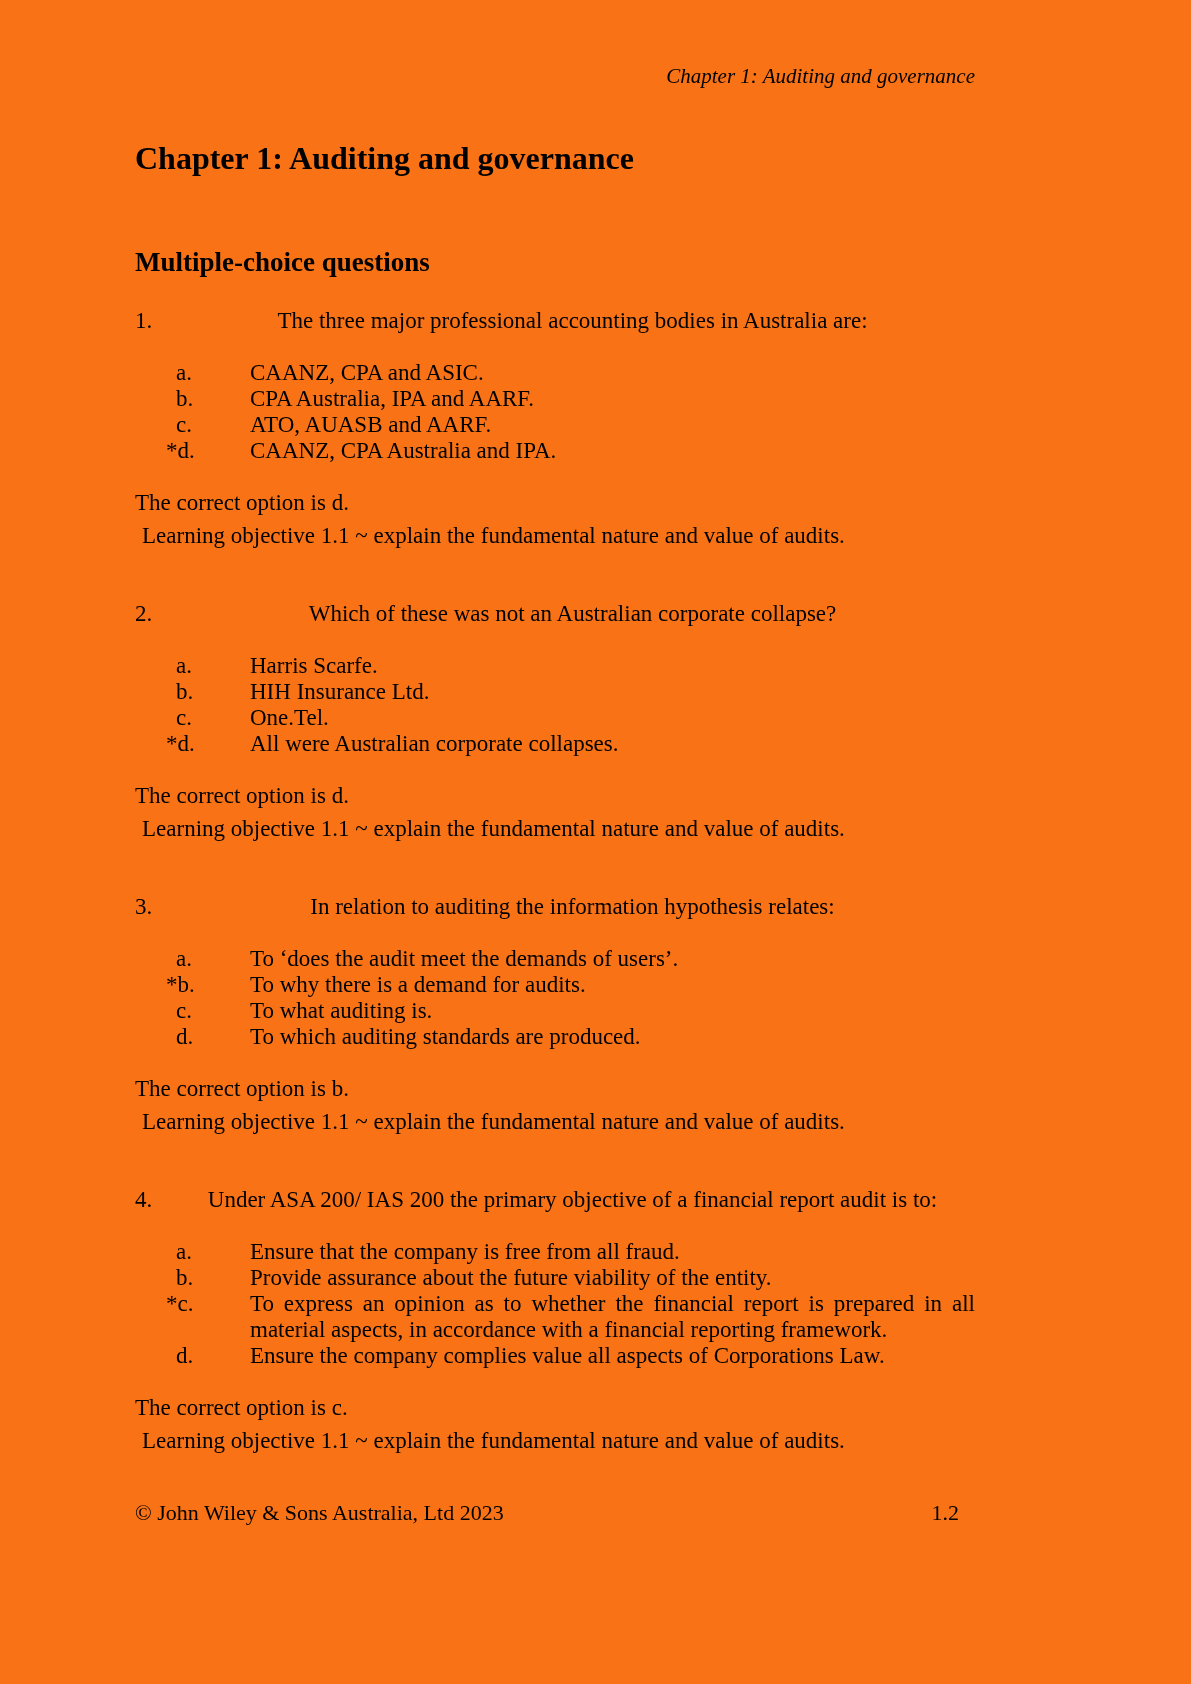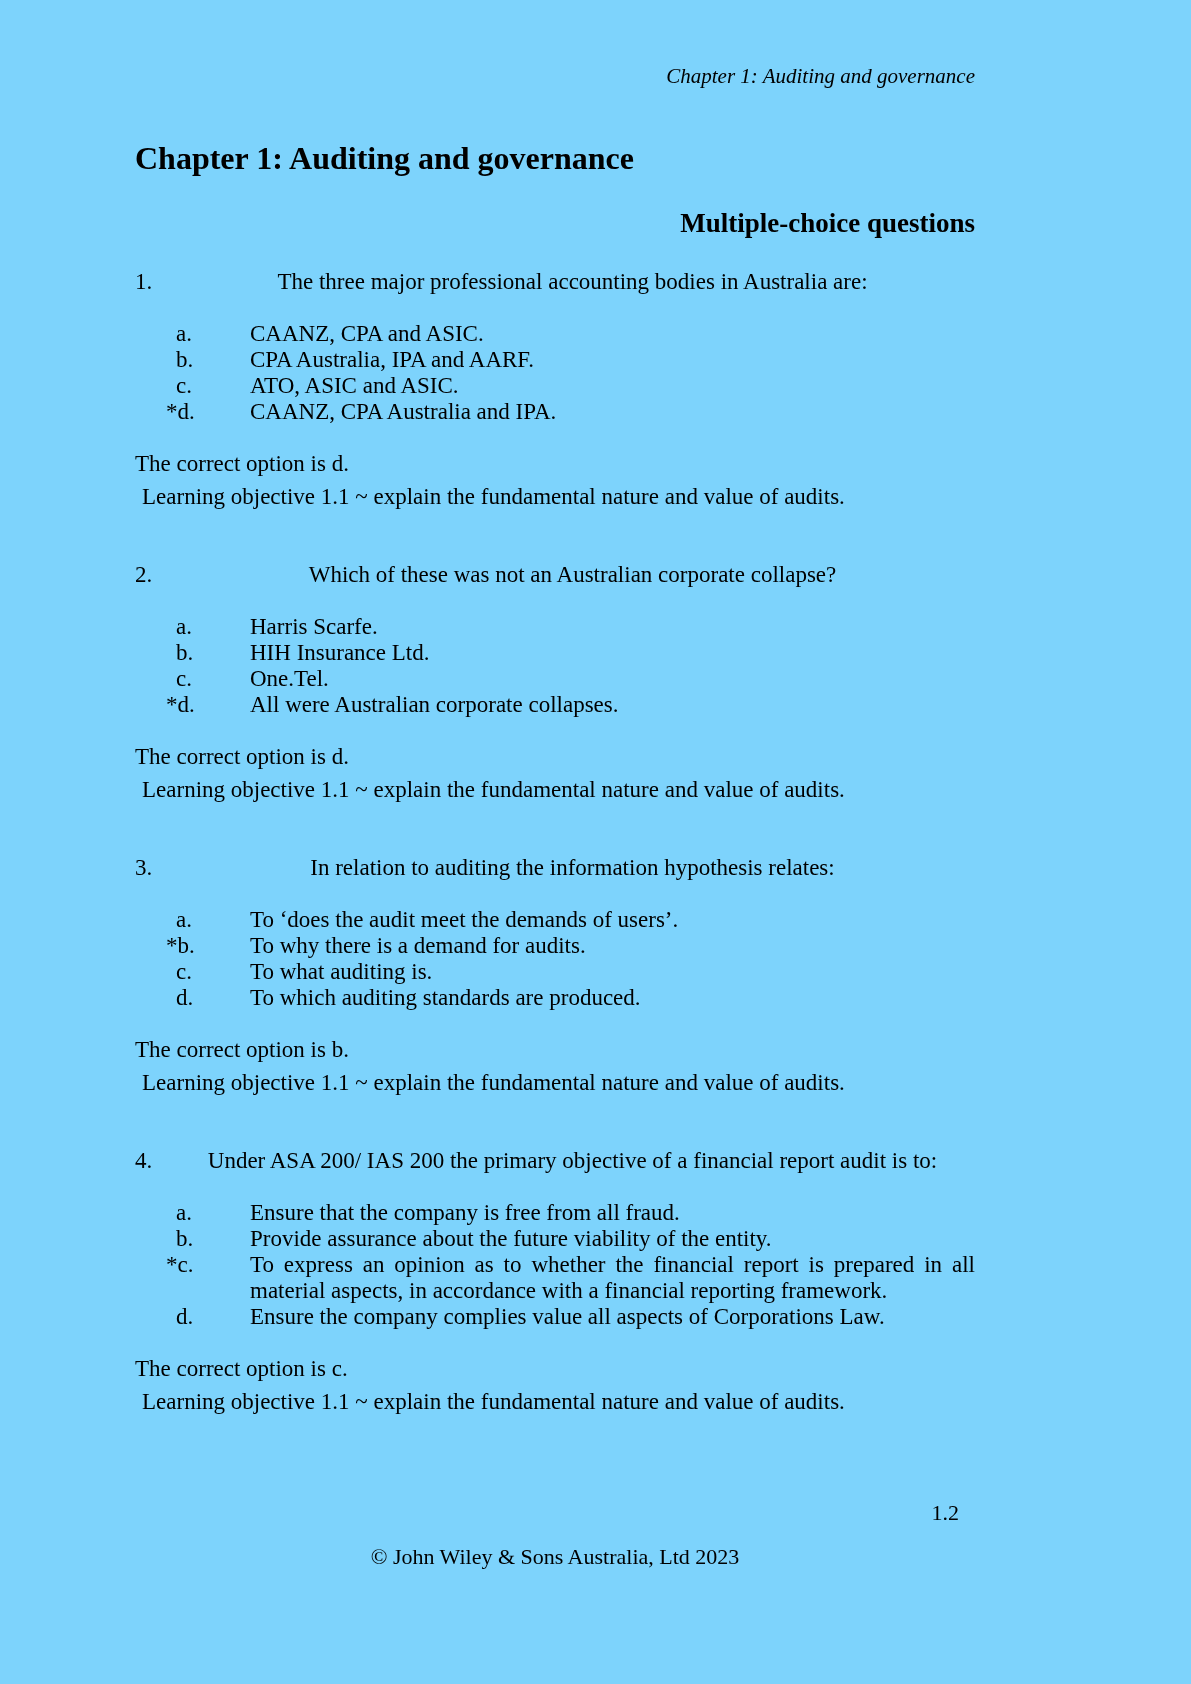--- a/index.html
+++ b/index.html
@@ -12,45 +12,44 @@
     height: 1684px;
     position: relative;
     overflow: hidden;
     font-family: "Liberation Serif", "DejaVu Serif", serif;
     color: #000000;
   }
   .page {
     position: relative;
     width: 1191px;
     height: 1684px;
-    background: #7dd3fc;
+    background: #f97316;
     box-sizing: border-box;
     padding: 64px 216px 16px 135px;
   }
   .content {
     width: 840px;
   }
   .running-header {
     text-align: right;
     font-style: italic;
     font-size: 21px;
     line-height: 25px;
   }
   .page-title {
     margin-top: 50px;
     font-size: 32px;
     line-height: 38px;
     font-weight: bold;
   }
   .section-heading {
-    margin-top: 30px;
+    margin-top: 69px;
     font-size: 27px;
     line-height: 32px;
     font-weight: bold;
-    text-align: right;
   }
   .body-text {
     font-size: 23px;
     line-height: 26px;
   }
   .question-block { margin-top: 30px; }
   .question-block + .question-block { margin-top: 52px; }
   .q-line {
     display: flex;
     margin: 0;
@@ -90,22 +89,21 @@
   .footer {
     position: absolute;
     left: 135px;
     top: 1500px;
     width: 840px;
     font-size: 22px;
     line-height: 26px;
   }
   .footer-center {
     display: block;
-    text-align: center;
-    margin-top: 44px;
+    text-align: left;
   }
   .footer-page {
     position: absolute;
     right: 16px;
     top: 0;
   }
   p { margin: 0; }
 </style>
 </head>
 <body>
@@ -130,21 +128,21 @@
         <p class="opt">
             <span class="opt-label">a.</span>
             <span class="opt-text">CAANZ, CPA and ASIC.</span>
           </p>
         <p class="opt">
             <span class="opt-label">b.</span>
             <span class="opt-text">CPA Australia, IPA and AARF.</span>
           </p>
         <p class="opt">
             <span class="opt-label">c.</span>
-            <span class="opt-text">ATO, ASIC and ASIC.</span>
+            <span class="opt-text">ATO, AUASB and AARF.</span>
           </p>
         <p class="opt">
             <span class="opt-label starred">*d.</span>
             <span class="opt-text">CAANZ, CPA Australia and IPA.</span>
           </p>
       </div>
       <p class="answer-line">The correct option is d.</p>
       <p class="objective-line">Learning objective 1.1 ~ explain the fundamental nature and value of audits.</p>
     </section>
 

